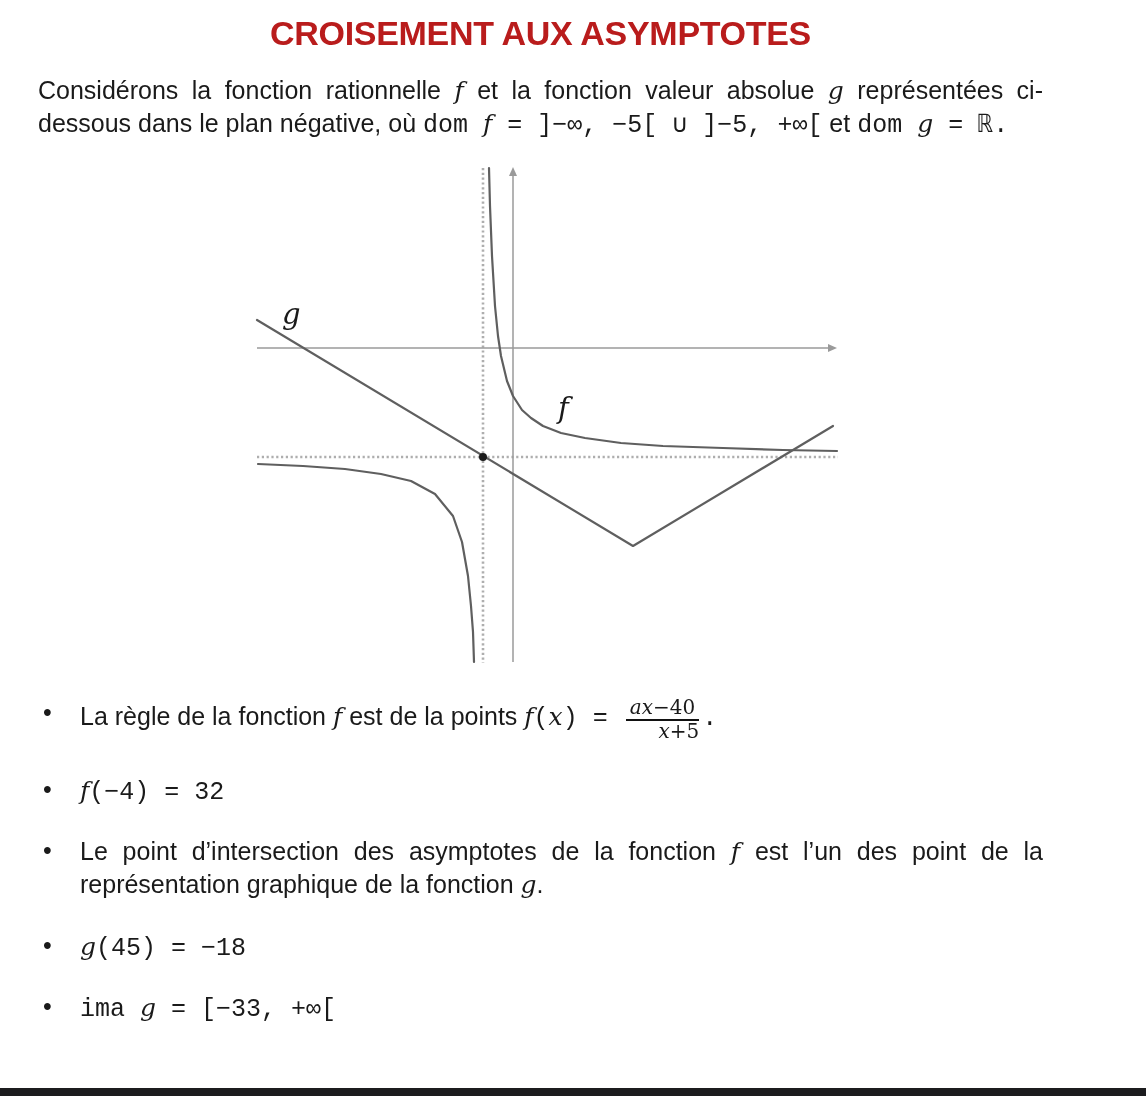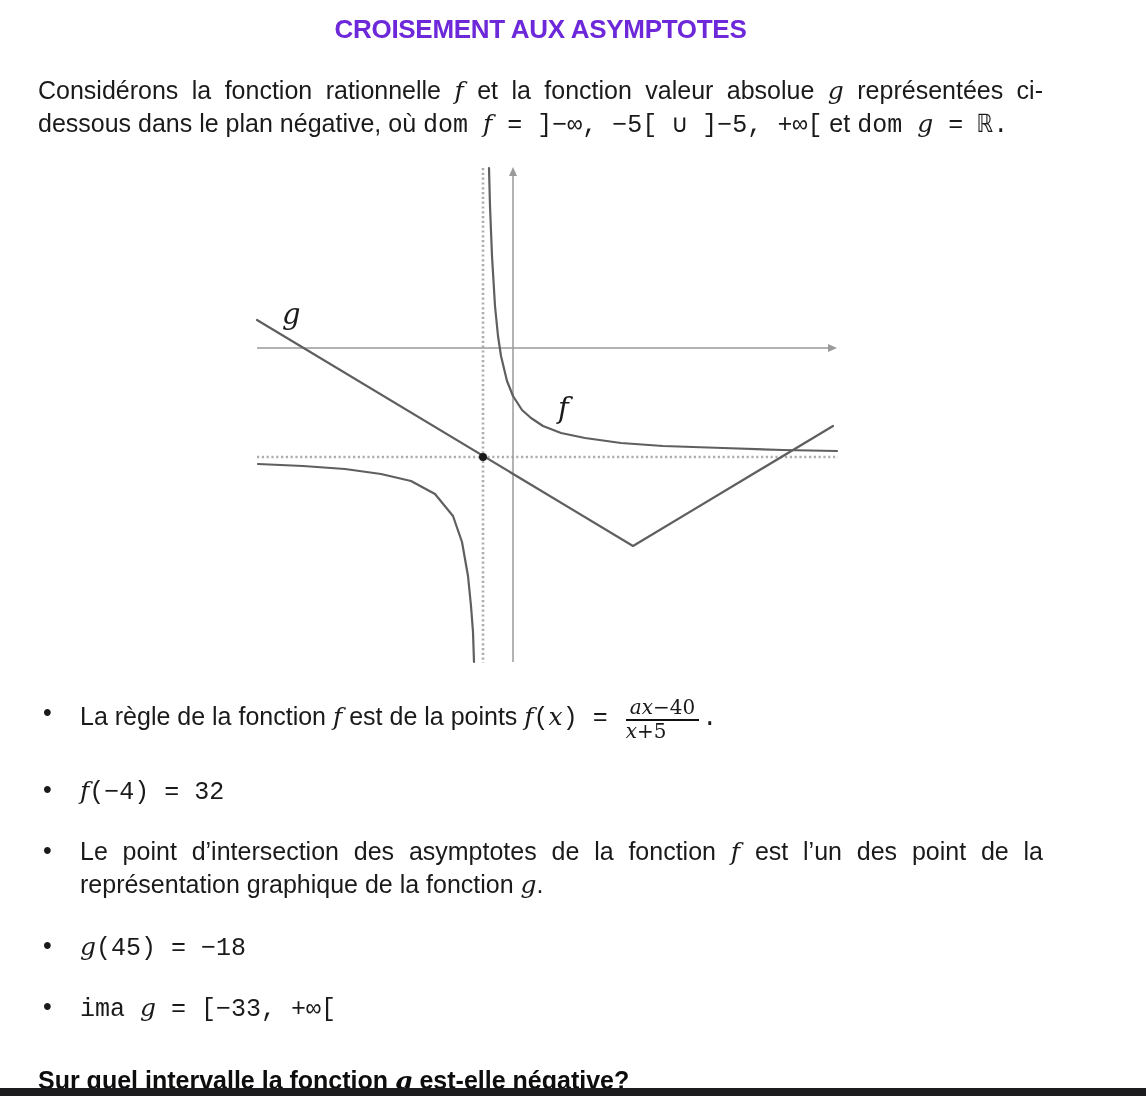--- a/index.html
+++ b/index.html
@@ -1,27 +1,27 @@
 <!DOCTYPE html>
 <html><head>
 <meta charset="utf-8">
 <style>
   html,body{margin:0;padding:0;background:#ffffff;}
   .page{position:relative;width:1146px;height:1096px;background:#ffffff;overflow:hidden;
         font-family:"Liberation Sans",sans-serif;color:#1a1a1a;}
   .title{position:absolute;top:14px;left:38px;width:1005px;text-align:center;
-         font-size:26px;font-weight:bold;letter-spacing:-0.3px;color:#6d28d9;}
+         font-size:34px;font-weight:bold;letter-spacing:-0.3px;color:#b91c1c;}
   .intro{position:absolute;top:74px;left:38px;width:1005px;font-size:25px;line-height:32px;}
   .jline{text-align:justify;text-align-last:justify;}
   .s-mr{font-family:Liberation Mono, monospace;}
   .s-mi{font-family:"DejaVu Serif","Liberation Serif",serif;font-style:italic;}
   .bullet{position:absolute;left:38px;width:1005px;font-size:25px;line-height:32px;}
   .bullet .dot{position:absolute;left:5px;top:-1px;}
   .bullet .bt{margin-left:42px;}
-  .frac{display:inline-block;text-align:left;vertical-align:-13px;
+  .frac{display:inline-block;text-align:right;vertical-align:-13px;
         font-family:"DejaVu Serif","Liberation Serif",serif;font-size:20px;line-height:21px;margin:0 3px;}
   .frac .num{display:block;padding:0 4px 1px 4px;border-bottom:2px solid #111;}
   .frac .den{display:block;padding-top:0;}
   .question{position:absolute;left:38px;top:1064px;font-size:25px;line-height:32px;font-weight:bold;color:#0d0d0d;
             text-decoration:underline;text-decoration-thickness:2px;text-underline-offset:5px;}
   .question .s-mi{font-weight:bold;}
   .bottom-bar{position:absolute;left:0;top:1088px;width:1146px;height:8px;background:#1c1c1e;}
   .graph{position:absolute;left:250px;top:160px;}
   .axis{stroke-width:1.5;fill:none;}
   .asym{stroke-width:2.6;fill:none;stroke-dasharray:2.2 2.6;}
@@ -72,16 +72,15 @@
   </div>
   <div class="bullet" style="top: 930px;">
     <span class="dot">•</span>
     <div class="bt"><span class="s-mi">g</span><span class="s-mr">(45) = −18</span></div>
   </div>
   <div class="bullet" style="top: 991px;">
     <span class="dot">•</span>
     <div class="bt"><span class="s-mr">ima </span><span class="s-mi">g</span><span class="s-mr"> = [−33, +∞[</span></div>
   </div>
 
-  <div class="question"><span class="s-tx">Sur quel intervalle la fonction </span><span class="s-mi">g</span><span class="s-tx"> est-elle négative?</span></div>
 
   <div class="bottom-bar"></div>
 </div>
 
 </body></html>

